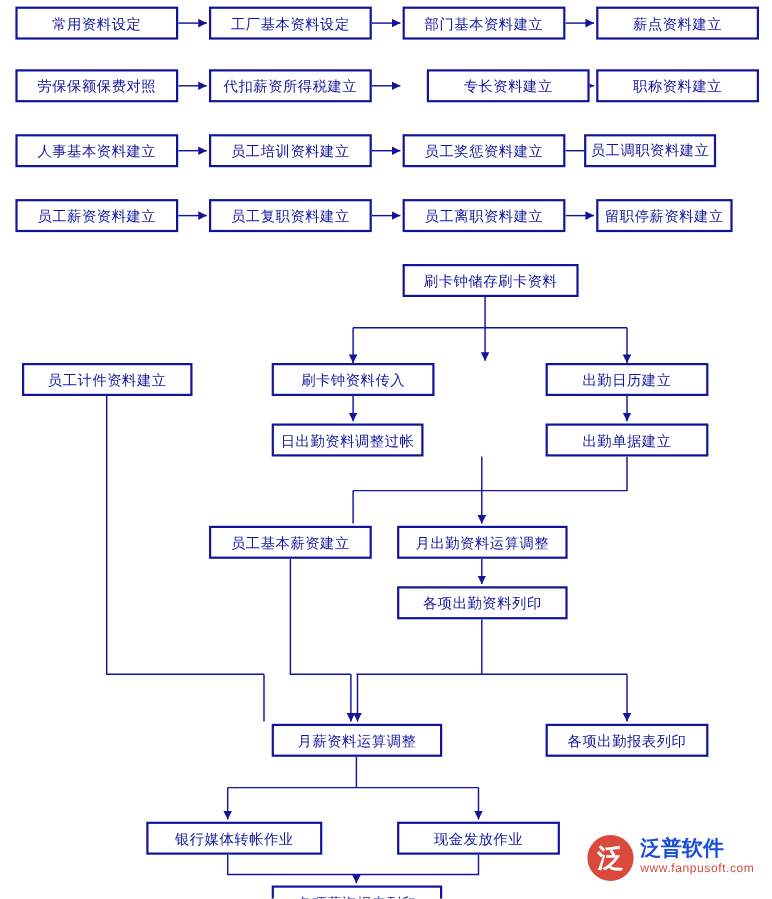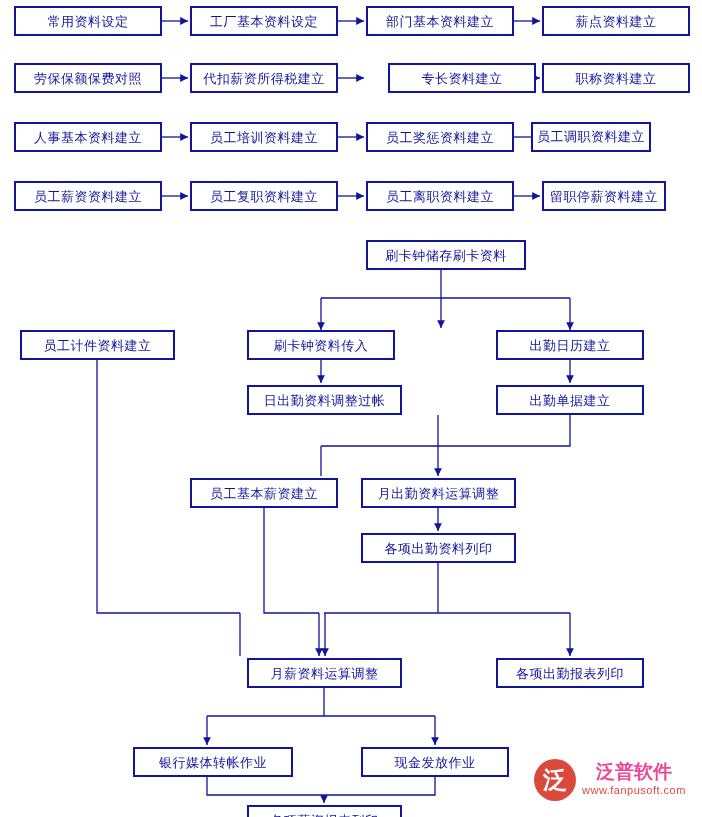--- a/index.html
+++ b/index.html
@@ -60,25 +60,24 @@
     font-family: "Liberation Serif", serif;
     flex: 0 0 auto;
   }
   .wm-text {
     margin-left: 6px;
     display: flex;
     flex-direction: column;
     justify-content: center;
   }
   .wm-name {
-    color: #ec4899;
+    color: #1d4ed8;
     font-size: 19px;
     font-weight: bold;
     line-height: 1.1;
-    text-align: center;
   }
   .wm-url {
     color: #d94a3d;
     font-size: 11px;
     line-height: 1.3;
     letter-spacing: 0.5px;
   }
 </style>
 </head>
 <body>
@@ -209,21 +208,21 @@
   <div class="node" style="left:20px;top:330px;width:155px;height:30px;">
     <span>员工计件资料建立</span>
   </div>
   <div class="node" style="left:247px;top:330px;width:148px;height:30px;justify-content:center;">
     <span>刷卡钟资料传入</span>
   </div>
   <div class="node" style="left:496px;top:330px;width:148px;height:30px;">
     <span>出勤日历建立</span>
   </div>
 
-  <div class="node" style="left:247px;top:385px;width:155px;height:30px;">
+  <div class="node" style="left:247px;top:385px;width:138px;height:30px;">
     <span>日出勤资料调整过帐</span>
   </div>
   <div class="node" style="left:190px;top:478px;width:148px;height:30px;">
     <span>员工基本薪资建立</span>
   </div>
 
   <div class="node" style="left:496px;top:385px;width:148px;height:30px;">
     <span>出勤单据建立</span>
   </div>
   <div class="node" style="left:361px;top:478px;width:155px;height:30px;">

